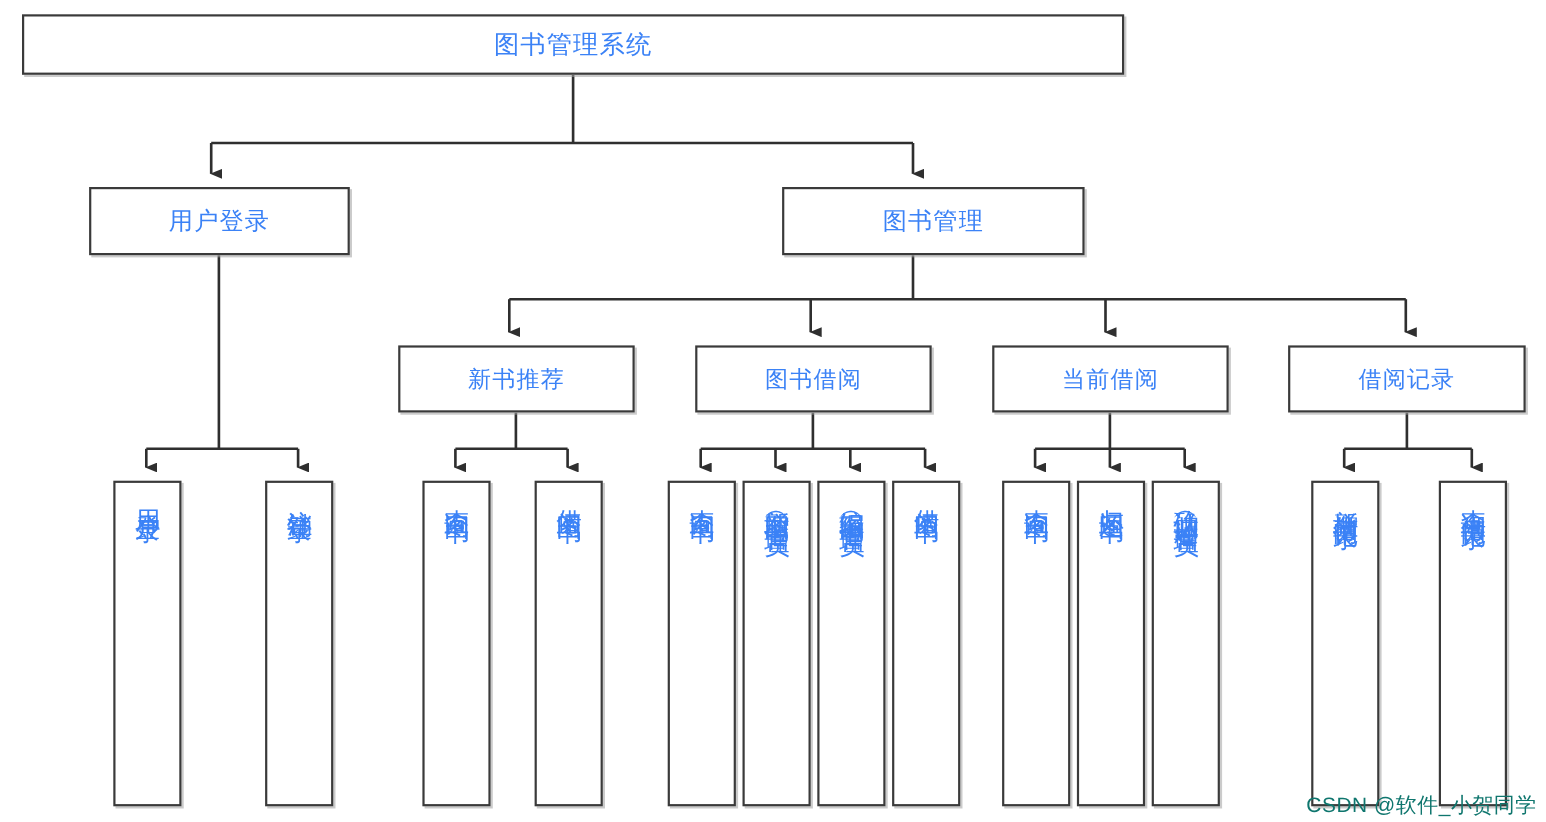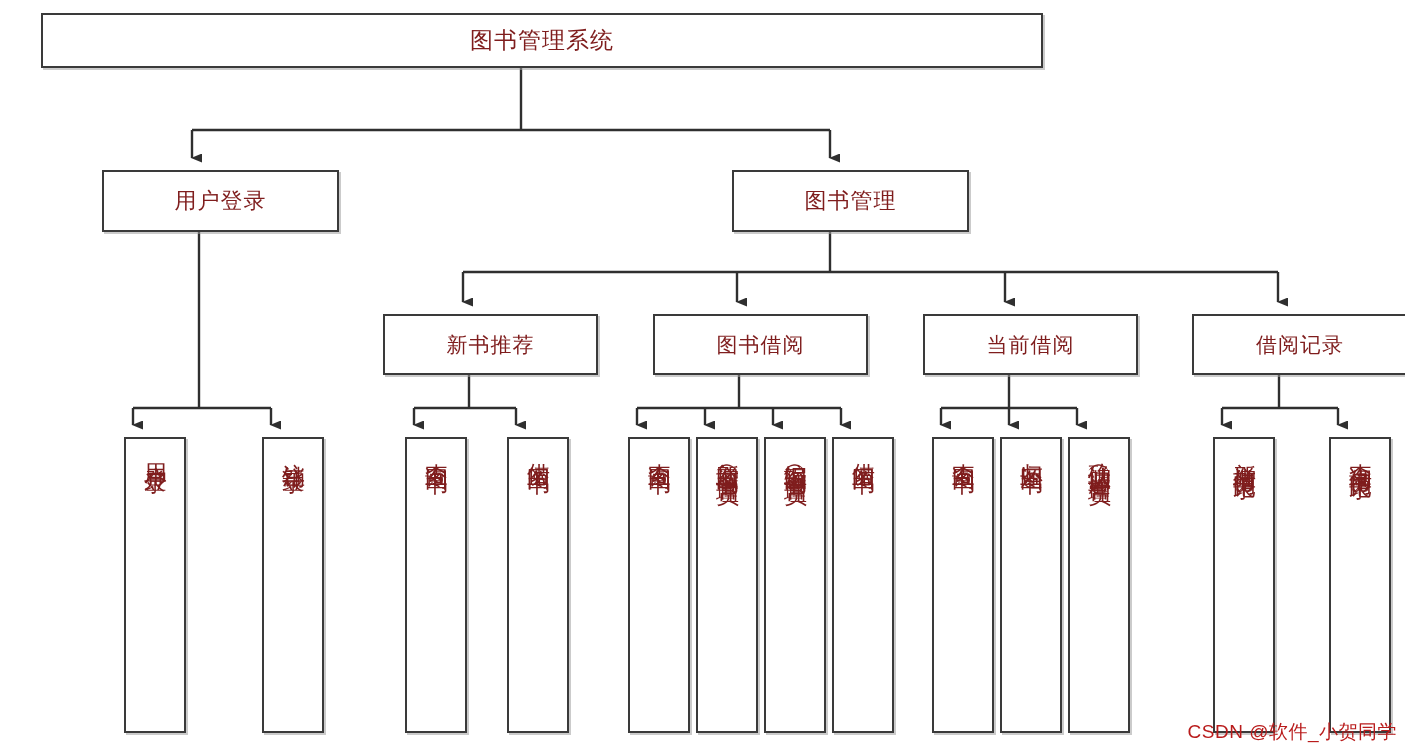--- a/index.html
+++ b/index.html
@@ -27,22 +27,21 @@
   }
   .node {
     position: absolute;
     box-sizing: border-box;
     background: #ffffff;
     border: 2px solid #3a3a3a;
     box-shadow: 2px 2px 0 0 rgba(160,160,160,0.55);
     display: flex;
     align-items: center;
     justify-content: center;
-    color: #7f1d1d;
-    margin-left: 21px;
+    color: #3b82f6;
   }
   .node-root {
     font-size: 23px;
     letter-spacing: 1px;
   }
   .node-mid {
     font-size: 22px;
     letter-spacing: 1px;
   }
   .node-sub {
@@ -64,21 +63,21 @@
     text-align: center;
   }
   .leaf-center .vtext {
     margin-top: 0;
   }
   .watermark {
     position: absolute;
     right: 8px;
     bottom: 2px;
     font-size: 19px;
-    color: #b91c1c;
+    color: #0f766e;
     letter-spacing: 0.5px;
     white-space: nowrap;
   }
 </style>
 </head>
 <body>
 
 <div id="canvas">
 
   <svg class="wires" viewBox="0 0 1405 747">
@@ -131,21 +130,21 @@
     </g>
   </svg>
 
   <div class="node node-root" style="left:20px; top:13px; width:1002px; height:55px;">
     <span>图书管理系统</span>
   </div>
 
   <div class="node node-mid" style="left:81px; top:170px; width:237px; height:62px;">
     <span>用户登录</span>
   </div>
-  <div class="node node-mid" style="left:711px; top:170px; width:237px; height:62px;">
+  <div class="node node-mid" style="left:711px; top:170px; width:275px; height:62px;">
     <span>图书管理</span>
   </div>
 
   <div class="node node-sub" style="left:362px; top:314px; width:215px; height:61px;">
     <span>新书推荐</span>
   </div>
   <div class="node node-sub" style="left:632px; top:314px; width:215px; height:61px;">
     <span>图书借阅</span>
   </div>
   <div class="node node-sub" style="left:1171px; top:314px; width:216px; height:61px;">

